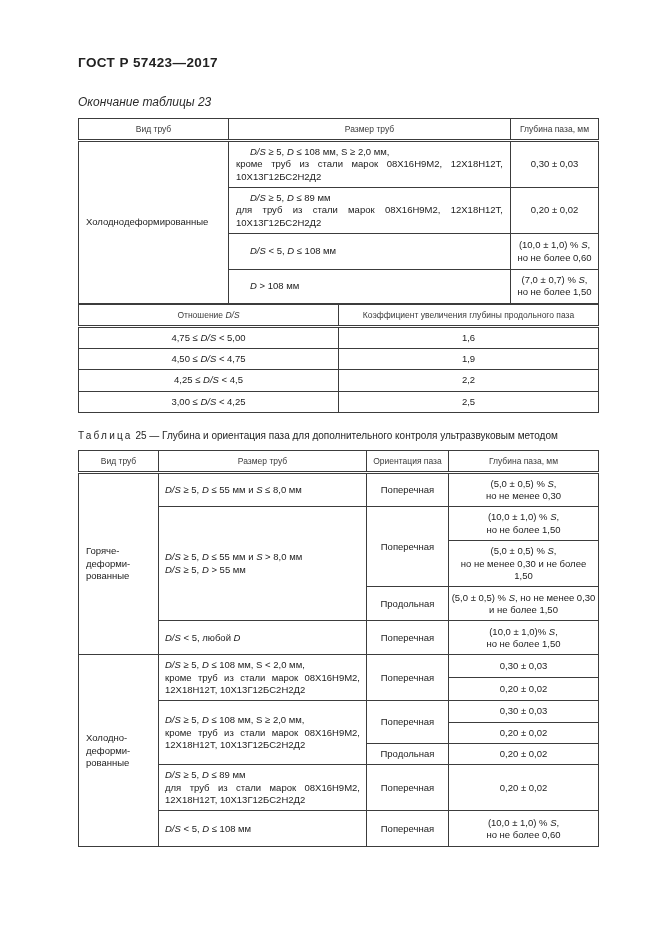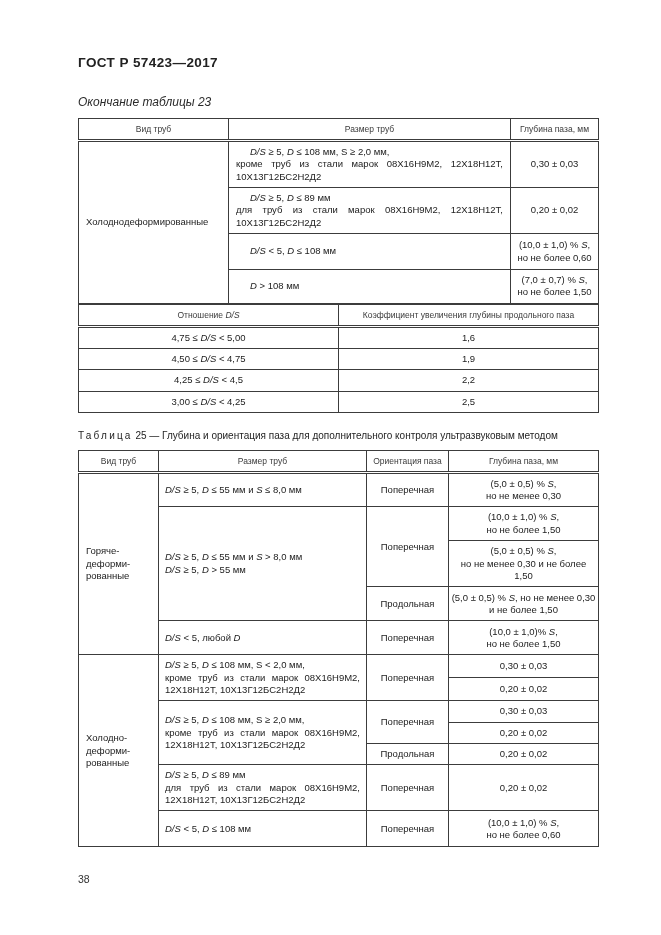--- a/index.html
+++ b/index.html
@@ -196,15 +196,14 @@
         <td class="center">0,20 ± 0,02</td>
       </tr>
       <tr style="height:36px">
         <td class="size"><i>D/S</i> &lt; 5, <i>D</i> ≤ 108 мм</td>
         <td class="center">Поперечная</td>
         <td class="center">(10,0 ± 1,0) % <i>S</i>,<br>но не более 0,60</td>
       </tr>
     </tbody>
   </table>
 
-  <div class="pagenum">38</div>
 
 </div>
 
 </body></html>

